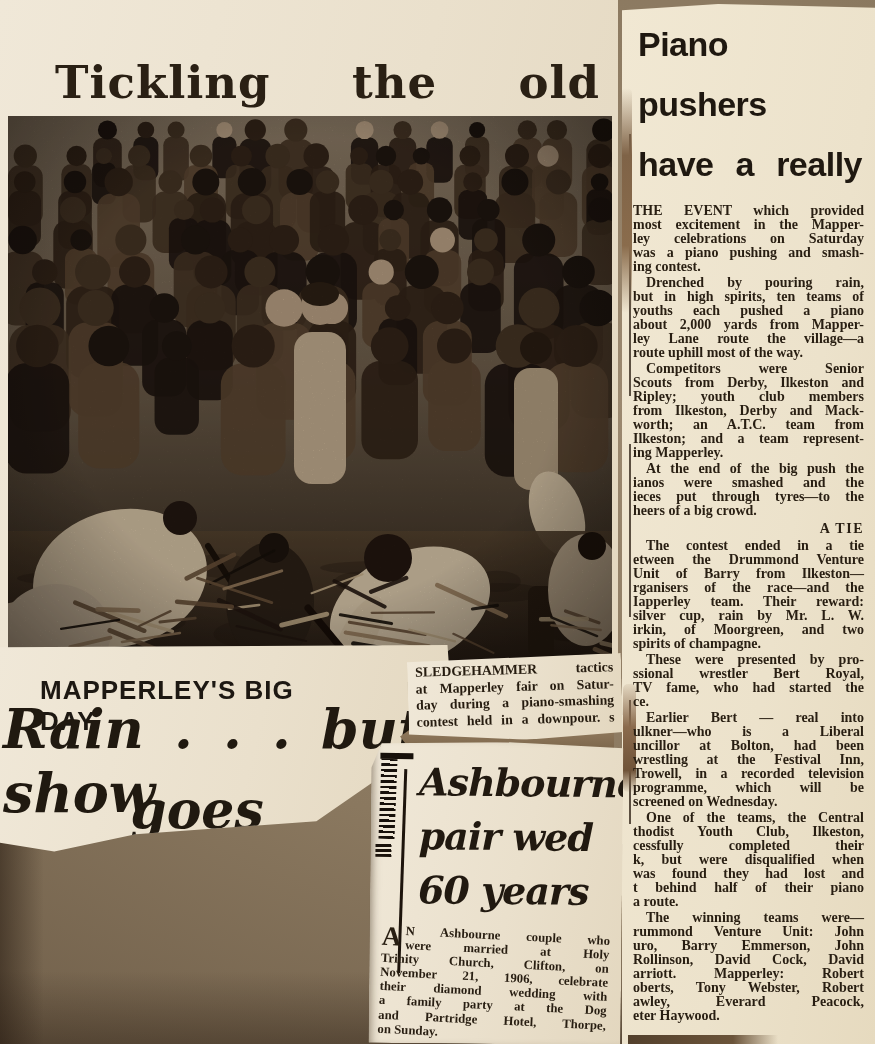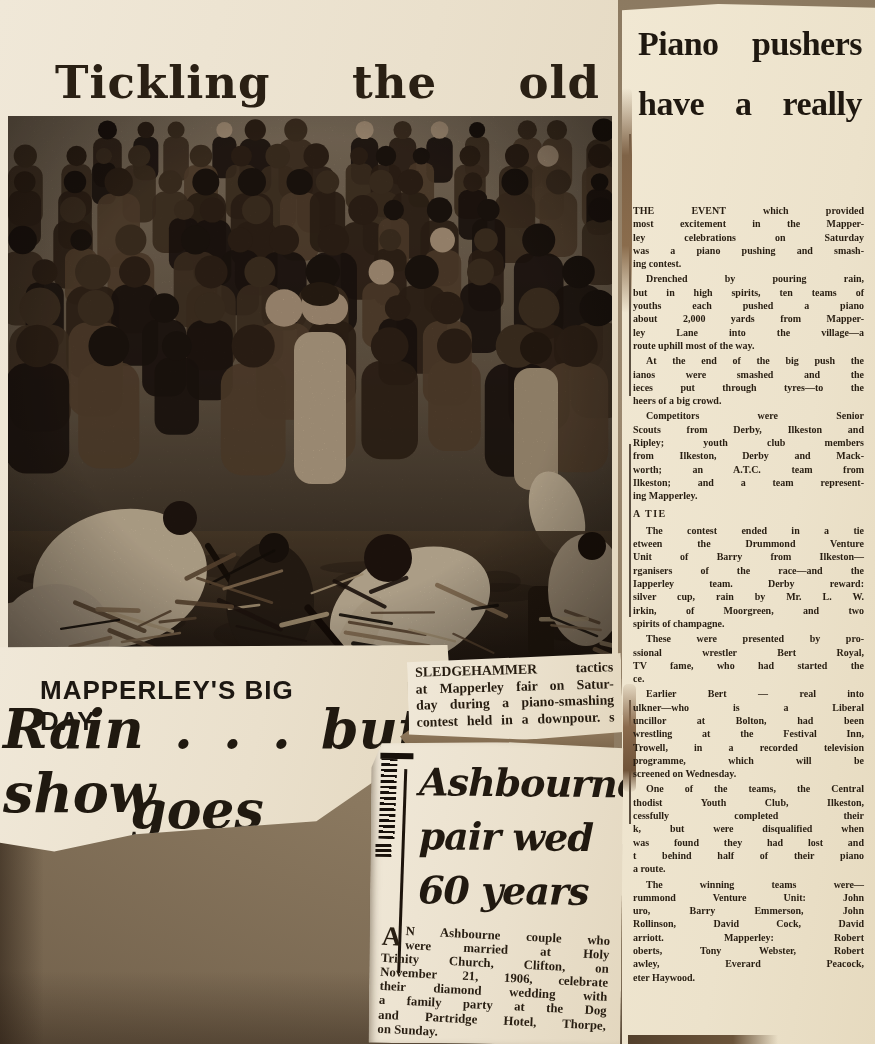--- a/index.html
+++ b/index.html
@@ -69,30 +69,30 @@
   .ash-body{position:absolute;left:13px;top:182px;width:228px;
     transform:rotate(2.2deg);transform-origin:top left;
     font-size:12.8px;line-height:14.1px;font-weight:bold;color:#281e12;}
   .dropcap{float:left;font-size:27px;line-height:24px;font-weight:bold;margin:1px 4px 0 0;}
   .ash-body .line:last-child{text-align-last:left;}
   
   .clip-col{left:622px;top:4px;width:253px;height:1040px;z-index:3;
     background:linear-gradient(100deg,#f1e8d3 0%,#ece2cb 60%,#e6dabf 100%);
     clip-path:polygon(0 .6%,38% 0,100% .35%,100% 100%,0 100%);}
   .col-headline{position:absolute;left:16px;top:10px;width:224px;
-    font-family:Liberation Serif, serif;font-weight:bold;
+    font-family:Liberation Sans, sans-serif;font-weight:bold;
     font-size:34px;line-height:60px;letter-spacing:-.5px;color:#1f1810;
     text-align:justify;text-align-last:justify;}
   .col-body{position:absolute;left:11px;top:200px;width:231px;
-    font-size:10px;line-height:13.3px;font-weight:bold;color:#281e12;}
+    font-size:14px;line-height:13.3px;font-weight:bold;color:#281e12;}
   .jline{text-align:justify;text-align-last:justify;}
   .para{margin-bottom:2px;}
   .para .line:last-child{text-align-last:left;}
   .para.indent .line:first-child{text-indent:13px;}
-  .subhead{text-align:left;font-weight:bold;letter-spacing:1.5px;margin:4px 0;}
+  .subhead{text-align:right;font-weight:bold;letter-spacing:1.5px;margin:4px 0;}
   .col-rule{position:absolute;left:7px;top:130px;width:2px;height:690px;
     background:linear-gradient(0deg,#2a1d11 0 18%,rgba(0,0,0,0) 18% 30%,#2a1d11 30% 55%,rgba(0,0,0,0) 55% 62%,#2a1d11 62% 100%);
     opacity:.75;}
   .col-tear1{position:absolute;left:-1px;top:84px;width:11px;height:225px;
     background:linear-gradient(180deg,rgba(128,99,68,.0),#7f6347 30%,#8a6c4c 70%,rgba(128,99,68,0));
     border-radius:6px;}
   .col-tear2{position:absolute;left:1px;top:680px;width:13px;height:108px;
     background:linear-gradient(180deg,rgba(138,106,74,.1),#8a6a4c 40%,#6f5338 80%,rgba(128,99,68,.05));
     border-radius:5px;}
   .col-bottom-tear{position:absolute;left:6px;bottom:0;width:150px;height:9px;
@@ -453,45 +453,45 @@
         <div class="line jline">most excitement in the Mapper-</div>
         <div class="line jline">ley celebrations on Saturday</div>
         <div class="line jline">was a piano pushing and smash-</div>
         <div class="line jline">ing contest.</div>
       </div>
       <div class="para indent">
         <div class="line jline">Drenched by pouring rain,</div>
         <div class="line jline">but in high spirits, ten teams of</div>
         <div class="line jline">youths each pushed a piano</div>
         <div class="line jline">about 2,000 yards from Mapper-</div>
-        <div class="line jline">ley Lane into the village—a</div>
+        <div class="line jline">ley Lane route the village—a</div>
         <div class="line jline">route uphill most of the way.</div>
-      </div>
-      <div class="para indent">
-        <div class="line jline">At the end of the big push the</div>
-        <div class="line jline">ianos were smashed and the</div>
-        <div class="line jline">ieces put through tyres—to the</div>
-        <div class="line jline">heers of a big crowd.</div>
       </div>
       <div class="para indent">
         <div class="line jline">Competitors were Senior</div>
         <div class="line jline">Scouts from Derby, Ilkeston and</div>
         <div class="line jline">Ripley; youth club members</div>
         <div class="line jline">from Ilkeston, Derby and Mack-</div>
         <div class="line jline">worth; an A.T.C. team from</div>
         <div class="line jline">Ilkeston; and a team represent-</div>
         <div class="line jline">ing Mapperley.</div>
       </div>
+      <div class="para indent">
+        <div class="line jline">At the end of the big push the</div>
+        <div class="line jline">ianos were smashed and the</div>
+        <div class="line jline">ieces put through tyres—to the</div>
+        <div class="line jline">heers of a big crowd.</div>
+      </div>
       <div class="subhead">A TIE</div>
       <div class="para indent">
         <div class="line jline">The contest ended in a tie</div>
         <div class="line jline">etween the Drummond Venture</div>
         <div class="line jline">Unit of Barry from Ilkeston—</div>
         <div class="line jline">rganisers of the race—and the</div>
-        <div class="line jline">Iapperley team. Derby reward:</div>
+        <div class="line jline">Iapperley team. Their reward:</div>
         <div class="line jline">silver cup, rain by Mr. L. W.</div>
         <div class="line jline">irkin, of Moorgreen, and two</div>
         <div class="line jline">spirits of champagne.</div>
       </div>
       <div class="para indent">
         <div class="line jline">These were presented by pro-</div>
         <div class="line jline">ssional wrestler Bert Royal,</div>
         <div class="line jline">TV fame, who had started the</div>
         <div class="line jline">ce.</div>
       </div>

